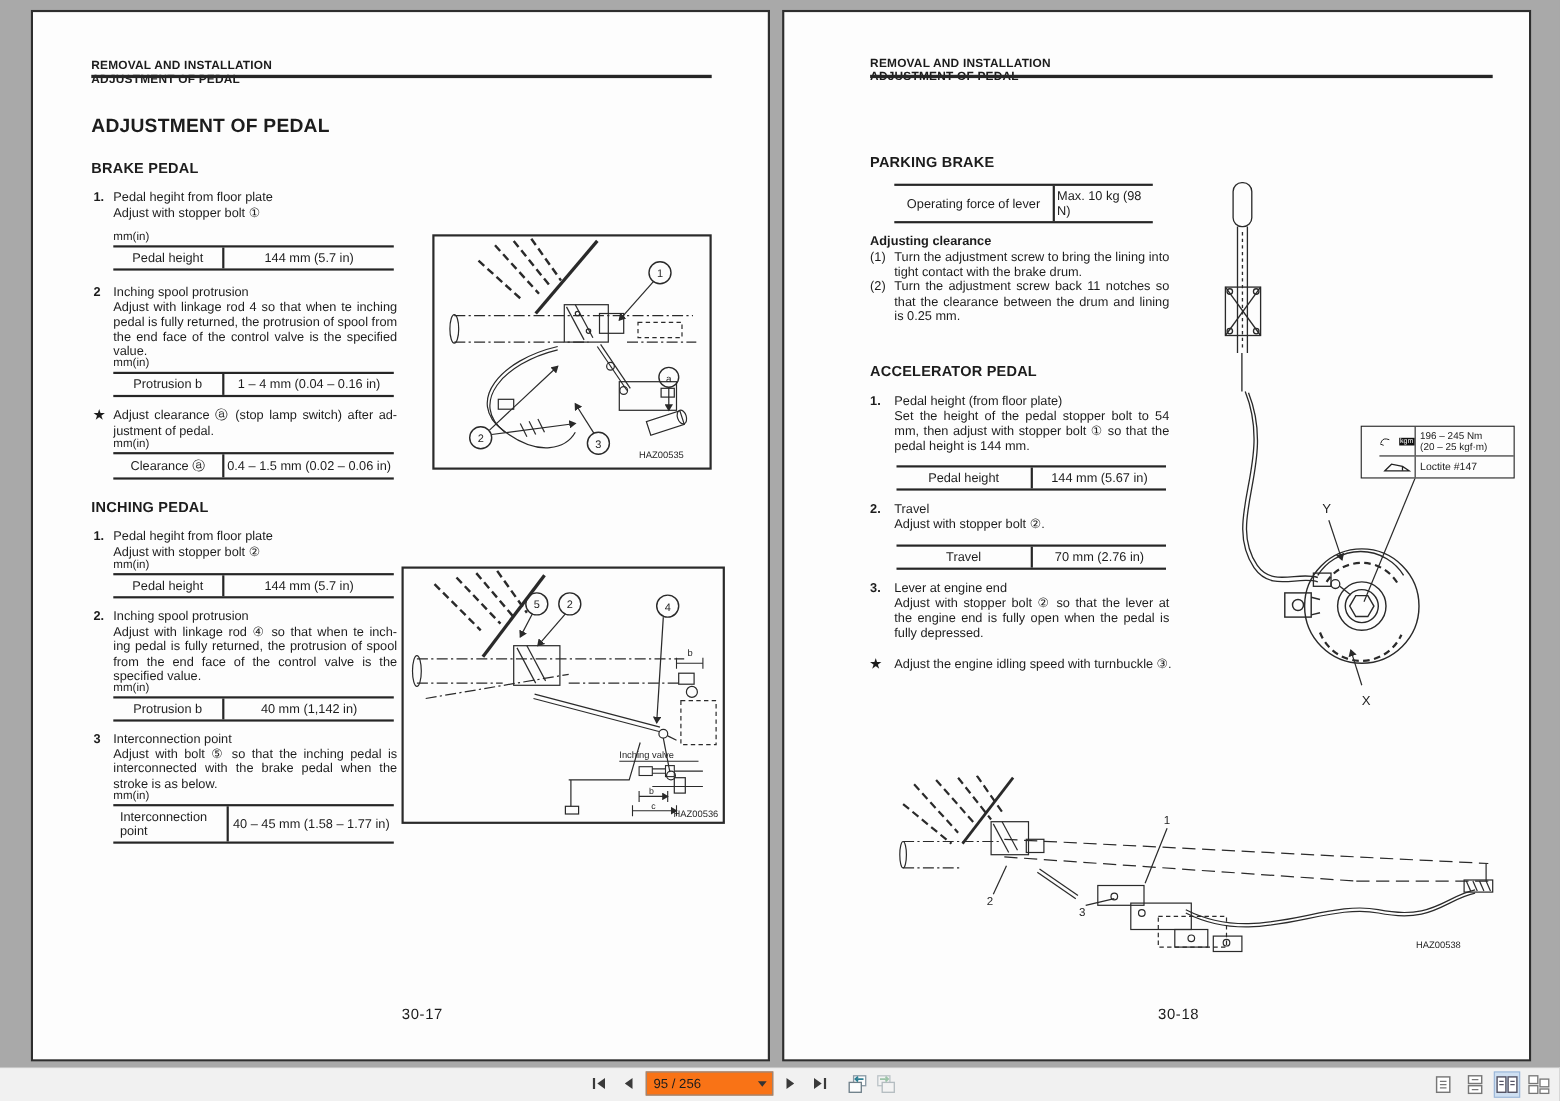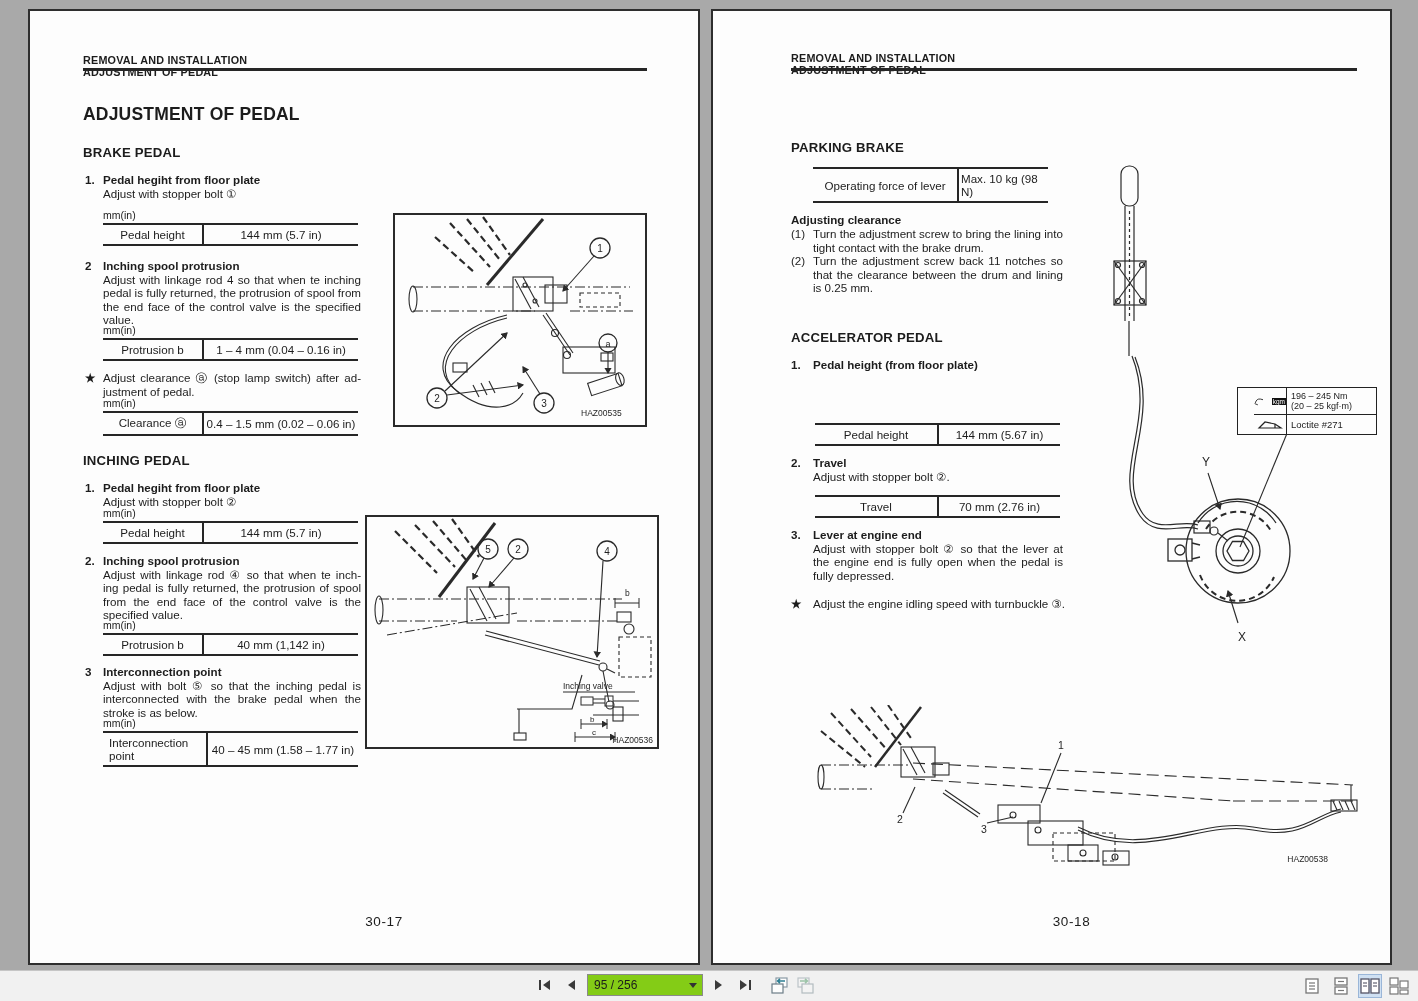--- a/index.html
+++ b/index.html
@@ -10,21 +10,21 @@
   #pageR{left:711px;width:677px;}
   .abs{position:absolute;}
   .runrow{display:flex;justify-content:space-between;font-size:10.8px;font-weight:bold;letter-spacing:.2px;flex-direction:column;}
   .rule{height:3px;background:#262626;}
   .h1{font-size:17.5px;font-weight:bold;letter-spacing:.2px;}
   .h2{font-size:13.2px;font-weight:bold;letter-spacing:.2px;}
   .h3{font-size:11.6px;font-weight:bold;}
   .item{display:flex;font-size:11.6px;line-height:13.6px;}
   .item .no{width:18px;flex:none;font-weight:bold;}
   .item .no.wide{width:22px;}
-  .item .t{font-weight:bold;}
+  .item .t{font-weight:normal;}
   .item .p{text-align:justify;}
   .spec{font-size:11.6px;}
   .unit{text-align:left;font-size:10.5px;margin-bottom:2px;}
   .spec-table{display:flex;border-top:2px solid #262626;border-bottom:2px solid #262626;background:#fdfdfd;}
   .spec-table .lbl{width:95px;flex:none;border-right:2px solid #262626;display:flex;align-items:center;justify-content:center;padding:3px 2px;text-align:center;}
   .spec-table .val{flex:1;display:flex;align-items:center;justify-content:center;padding:3px 2px;}
   .spec-table.left-lbl .lbl{justify-content:flex-start;padding-left:6px;text-align:left;}
   .spec-table.w140 .lbl{width:140px;}
   .spec-table.w118 .lbl{width:118px;}
   .fig{border:2px solid #2a2a2a;background:#fdfdfd;}
@@ -34,21 +34,21 @@
   .tq .row.r1{border-bottom:1.5px solid #222;height:26px;}
   .tq .row.r2{height:19px;}
   .tq .ic{width:32px;flex:none;border-right:1.5px solid #222;display:flex;align-items:center;justify-content:center;}
   .tq .tx{flex:1;display:flex;flex-direction:column;justify-content:center;padding-left:4px;font-size:9px;line-height:10.5px;}
   .tq .tx2{flex:1;display:flex;align-items:center;padding-left:4px;font-size:9.5px;}
   .kgm{background:#111;color:#fff;font-size:6.5px;padding:0 1px;margin-left:1px;}
   
   #toolbar{position:absolute;left:0;top:970px;width:1418px;height:31px;background:#f1f1f1;border-top:1px solid #c6c6c6;}
   .navc{position:absolute;left:535px;top:3px;display:flex;align-items:center;gap:6px;}
   .tbtn{width:20px;height:22px;display:flex;align-items:center;justify-content:center;background:transparent;border:none;padding:0;cursor:pointer;}
-  .combo{width:108px;height:20px;background:#84cc16;border:1px solid #8a8a8a;display:flex;align-items:center;font-size:12px;padding-left:6px;position:relative;}
+  .combo{width:108px;height:20px;background:#f97316;border:1px solid #8a8a8a;display:flex;align-items:center;font-size:12px;padding-left:6px;position:relative;}
   .combo .caret{position:absolute;right:5px;top:8px;width:0;height:0;border-left:4px solid transparent;border-right:4px solid transparent;border-top:5px solid #333;}
   .vmodes{position:absolute;left:1300px;top:3px;display:flex;align-items:center;gap:5px;}
   .vbtn{width:24px;height:24px;display:flex;align-items:center;justify-content:center;background:transparent;border:1px solid transparent;padding:0;cursor:pointer;}
   .vbtn.active{background:#cfe0f2;border:1px solid #9ab6d8;}
   svg text{font-family:"Liberation Sans",sans-serif;fill:#1f1f1f;}
 </style>
 </head>
 <body>
 
 <div class="page" id="pageL">
@@ -320,21 +320,21 @@
   <div class="abs item" style="left:78px;top:243px;width:272px">
     <span class="no wide" style="font-weight:normal">(2)</span>
     <span class="p" style="width:250px">Turn the adjustment screw back 11 notches so that the clearance between the drum and lining is 0.25 mm.</span>
   </div>
 
   <div class="abs h2" style="left:78px;top:319px">ACCELERATOR PEDAL</div>
 
   <div class="abs item" style="left:78px;top:347px;width:274px">
     <span class="no wide">1.</span>
     <span style="width:250px"><span class="t">Pedal height (from floor plate)</span><br>
-    </span>
+    <span class="p" style="display:block">Set the height of the pedal stopper bolt to 54 mm, then adjust with stopper bolt ① so that the pedal height is 144 mm.</span></span>
   </div>
   <div class="abs spec" style="left:102px;top:412px;width:245px">
     <div class="spec-table w118">
         <div class="lbl">Pedal height</div>
         <div class="val">144 mm (5.67 in)</div>
       </div>
   </div>
 
   <div class="abs item" style="left:78px;top:445px;width:274px">
     <span class="no wide">2.</span>
@@ -424,21 +424,21 @@
         <span>(20 – 25 kgf·m)</span>
       </div>
     </div>
     <div class="row r2">
       <div class="ic">
         <svg width="26" height="12" viewBox="0 0 26 12">
             <path d="M2,9 L8,3 L18,5 L24,9 Z" stroke="#222" fill="none" stroke-width="1.2"></path>
             <line x1="18" y1="5" x2="18" y2="9" stroke="#222" stroke-width="1.2"></line>
           </svg>
       </div>
-      <div class="tx2">Loctite  #271</div>
+      <div class="tx2">Loctite  #147</div>
     </div>
   </div>
 
   <svg class="abs" style="left:100px;top:694px" width="550" height="175" viewBox="0 0 550 175">
     <g stroke="#2a2a2a" fill="none" stroke-width="2" stroke-dasharray="7,4">
       <line x1="18" y1="8" x2="58" y2="52"></line>
         <line x1="38" y1="4" x2="75" y2="46"></line>
       <line x1="58" y1="2" x2="88" y2="40"></line>
         <line x1="75" y1="0" x2="100" y2="36"></line>
       <line x1="8" y1="26" x2="52" y2="62"></line>

